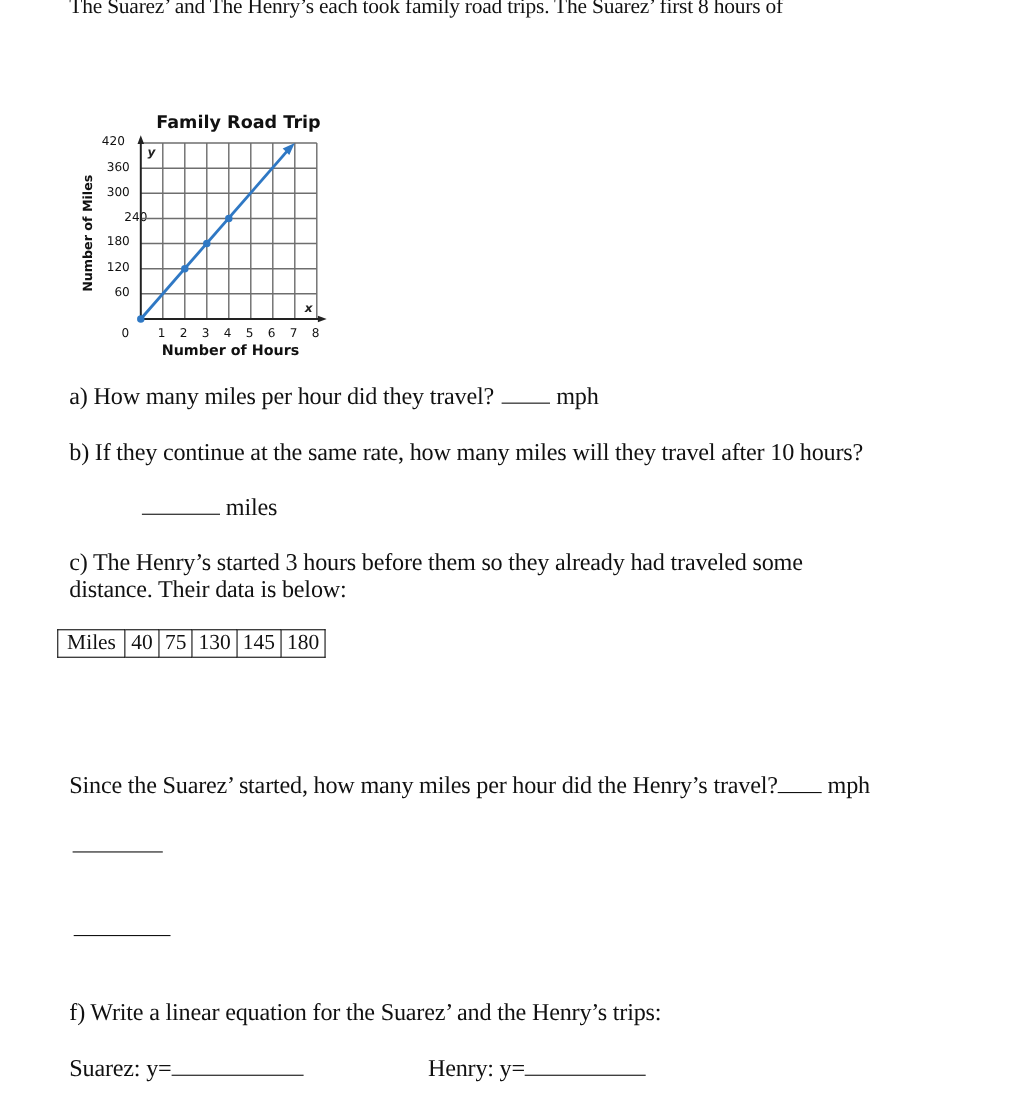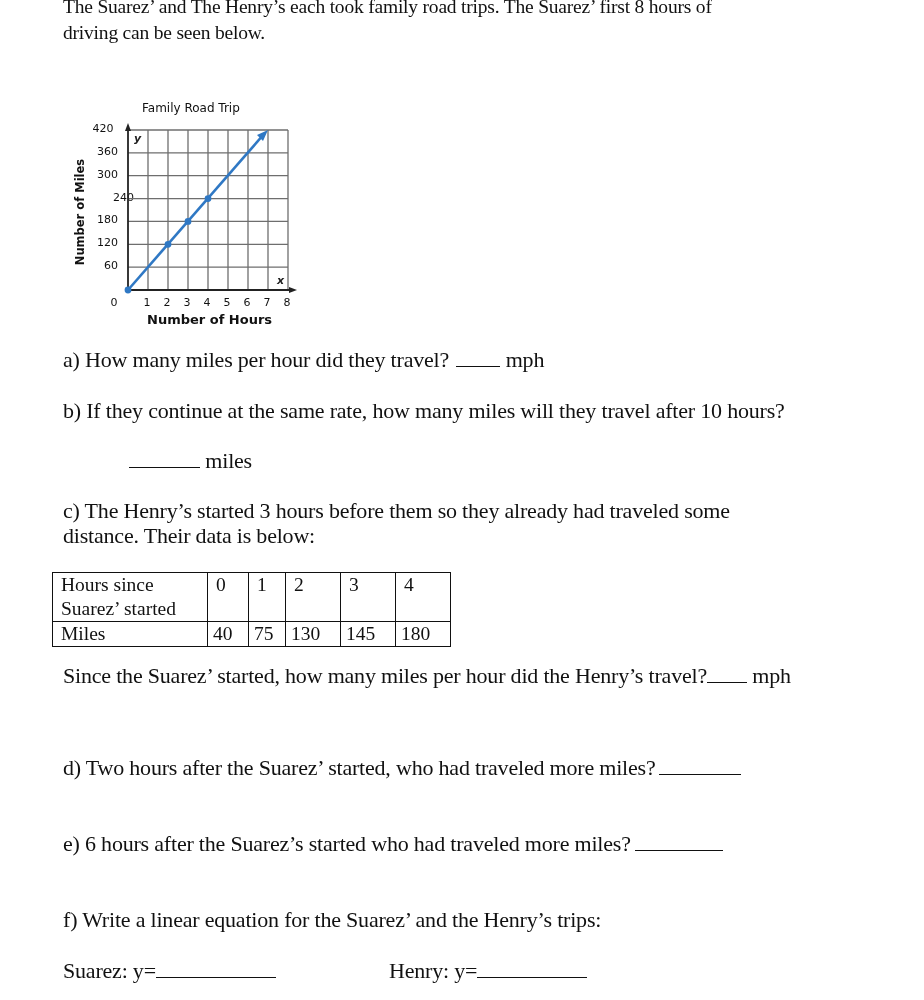--- a/index.html
+++ b/index.html
@@ -2,36 +2,35 @@
 <html><head>
 <meta charset="utf-8">
 <style>
   html, body { margin: 0; padding: 0; background: #ffffff; }
   body { width: 924px; height: 1000px; position: relative; overflow: hidden;
          font-family: "Liberation Serif", "DejaVu Serif", serif; color: #111; }
   .abs { position: absolute; white-space: nowrap; }
   .intro { left: 63px; top: -6px; font-size: 19.5px; line-height: 26px; letter-spacing: -0.2px; }
   .q { font-size: 22px; line-height: 24px; letter-spacing: -0.2px; }
   .blank { display: inline-block; border-bottom: 1.3px solid #111; height: 16px; vertical-align: baseline; }
-  .chart-title { left: 142px; top: 101px; font-family: "DejaVu Sans", sans-serif; font-weight: normal; font-size: 12px; text-align: center; }
+  .chart-title { left: 142px; top: 101px; font-family: "DejaVu Sans", sans-serif; font-weight: bold; font-size: 16px; text-align: center; }
   .ylabel { left: 20px; top: 205px; transform: rotate(-90deg); transform-origin: center; font-family: "DejaVu Sans", sans-serif; font-weight: bold; font-size: 11.5px; width: 120px; text-align: center; }
   .xlabel { left: 147px; top: 312px; font-family: "DejaVu Sans", sans-serif; font-weight: bold; font-size: 13px; }
   .ytick { font-family: "DejaVu Sans", sans-serif; font-size: 11px; width: 30px; text-align: right; }
   .xtick { font-family: "DejaVu Sans", sans-serif; font-size: 11px; width: 12px; text-align: center; }
   table.data { position: absolute; left: 52px; top: 572px; border-collapse: collapse; font-size: 19.5px; }
   table.data td { border: 1.6px solid #111; padding: 0 8px; line-height: 24px; vertical-align: top; }
   table.data td.num { text-align: left; padding: 0 5px; }
   table.data td.hnum { text-align: left; padding-left: 8px; }
 </style>
 </head>
 <body>
 
 <div class="abs intro">
   <div>The Suarez’ and The Henry’s each took family road trips.  The Suarez’ first 8 hours of</div>
-  <div>driving can be seen below.</div>
 </div>
 
 <div>
   <div class="abs chart-title">Family Road Trip</div>
   <div class="abs ylabel">Number of Miles</div>
   <div class="abs xlabel">Number of Hours</div>
 
   <div class="abs ytick" style="left:88px; top:122px;text-align:center;">420</div>
   <div class="abs ytick" style="left:88px; top:145px;">360</div>
   <div class="abs ytick" style="left:88px; top:168px;">300</div>
@@ -98,53 +97,42 @@
 <div class="abs q" style="left:129px; top:449px;">
   <span class="blank" style="width:71px;"></span>
   <span>miles</span>
 </div>
 
 <div class="abs q" style="left:63px; top:499px;">c)  The Henry’s started 3 hours before them so they already had traveled some</div>
 <div class="abs q" style="left:63px; top:524px;">distance.  Their data is below:</div>
 
 <table class="data">
   <tbody>
-      <tr>
-    <td style="width:138px;">
-      <div>Hours since</div>
-      <div>Suarez’ started</div>
-    </td>
-    <td class="hnum" style="width:24px;">0</td>
-    <td class="hnum" style="width:20px;">1</td>
-    <td class="hnum" style="width:38px;">2</td>
-    <td class="hnum" style="width:38px;">3</td>
-    <td class="hnum" style="width:38px;">4</td>
-  </tr>
   <tr>
     <td>Miles</td>
     <td class="num">40</td>
     <td class="num">75</td>
     <td class="num">130</td>
     <td class="num">145</td>
     <td class="num">180</td>
   </tr>
 </tbody>
   </table>
 
-<div class="abs q" style="left:63px; top:664px;">
+<div class="abs q" style="left:63px; top:702px;">
   <span>Since the Suarez’ started, how many miles per hour did the Henry’s travel?</span><span class="blank" style="width:40px;"></span>
   <span>mph</span>
 </div>
 
 <div class="abs q" style="left:63px; top:756px;">
-  <span>d) Two hours after the Suarez’ started, who had traveled more miles?</span><span class="blank" style="width:82px; margin-left:3px;"></span>
+  <span class="blank" style="width:82px; margin-left:3px;"></span>
 </div>
 
 <div class="abs q" style="left:63px; top:832px;">
-  <span>e) 6 hours after the Suarez’s started who had traveled more miles?</span><span class="blank" style="width:88px; margin-left:4px;"></span>
+  <span class="blank" style="width:88px; margin-left:4px;"></span>
 </div>
 
 <div class="abs q" style="left:63px; top:908px;">f)  Write a linear equation for the Suarez’ and the Henry’s trips:</div>
 <div class="abs q" style="left:63px; top:959px;">
   <span>Suarez: y=</span><span class="blank" style="width:120px;"></span>
 </div>
 <div class="abs q" style="left:389px; top:959px;">
   <span>Henry: y=</span><span class="blank" style="width:110px;"></span>
 </div>
 

